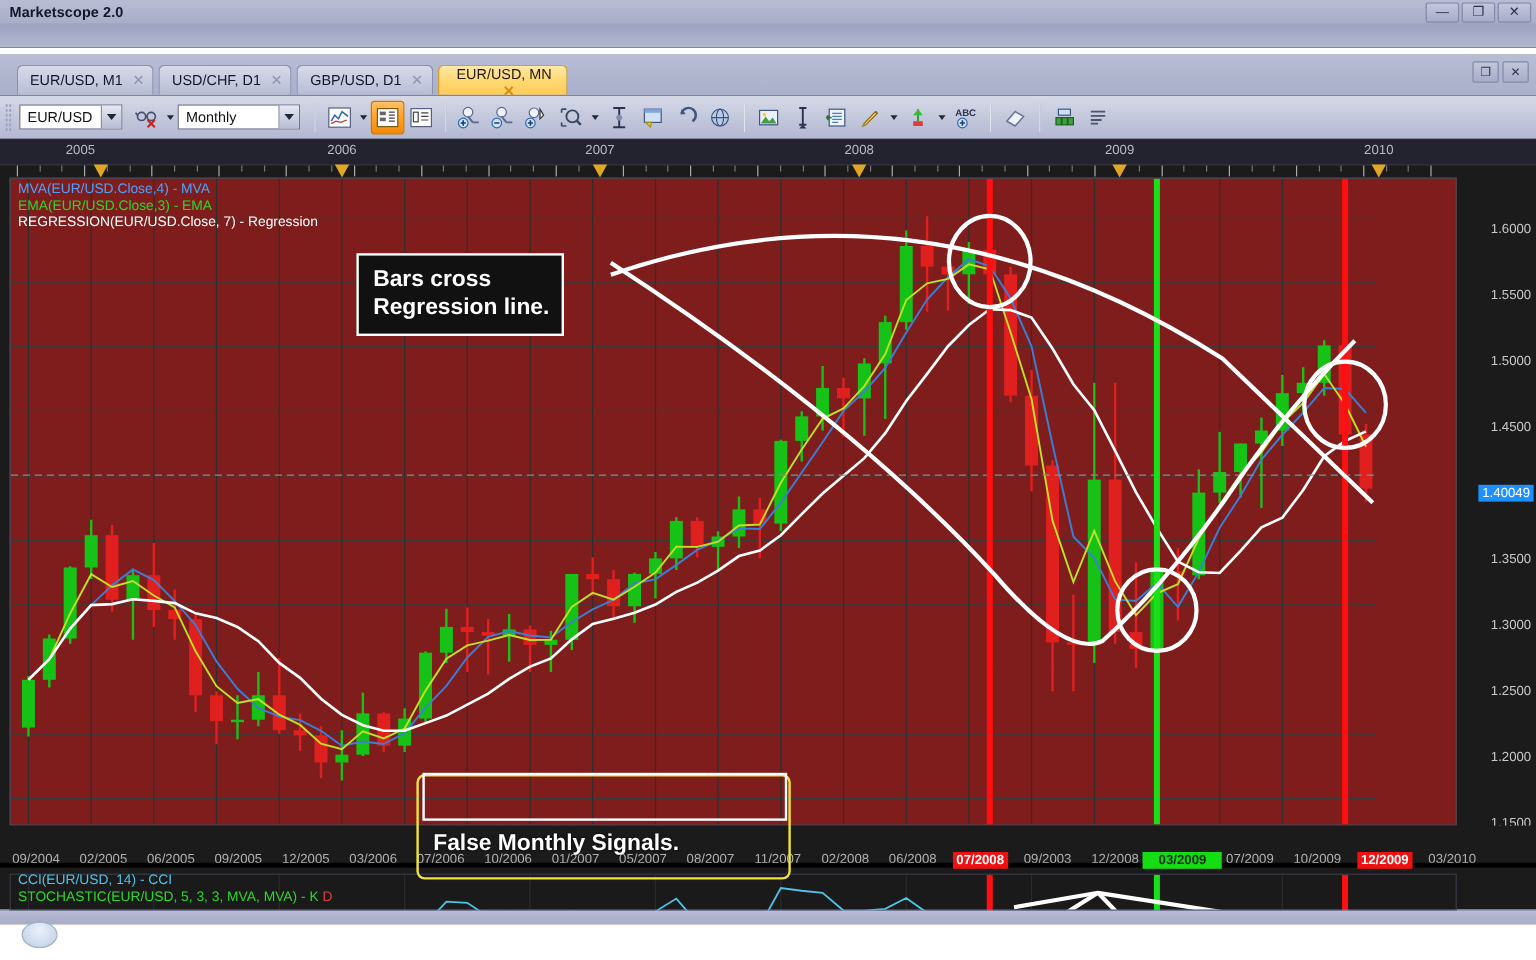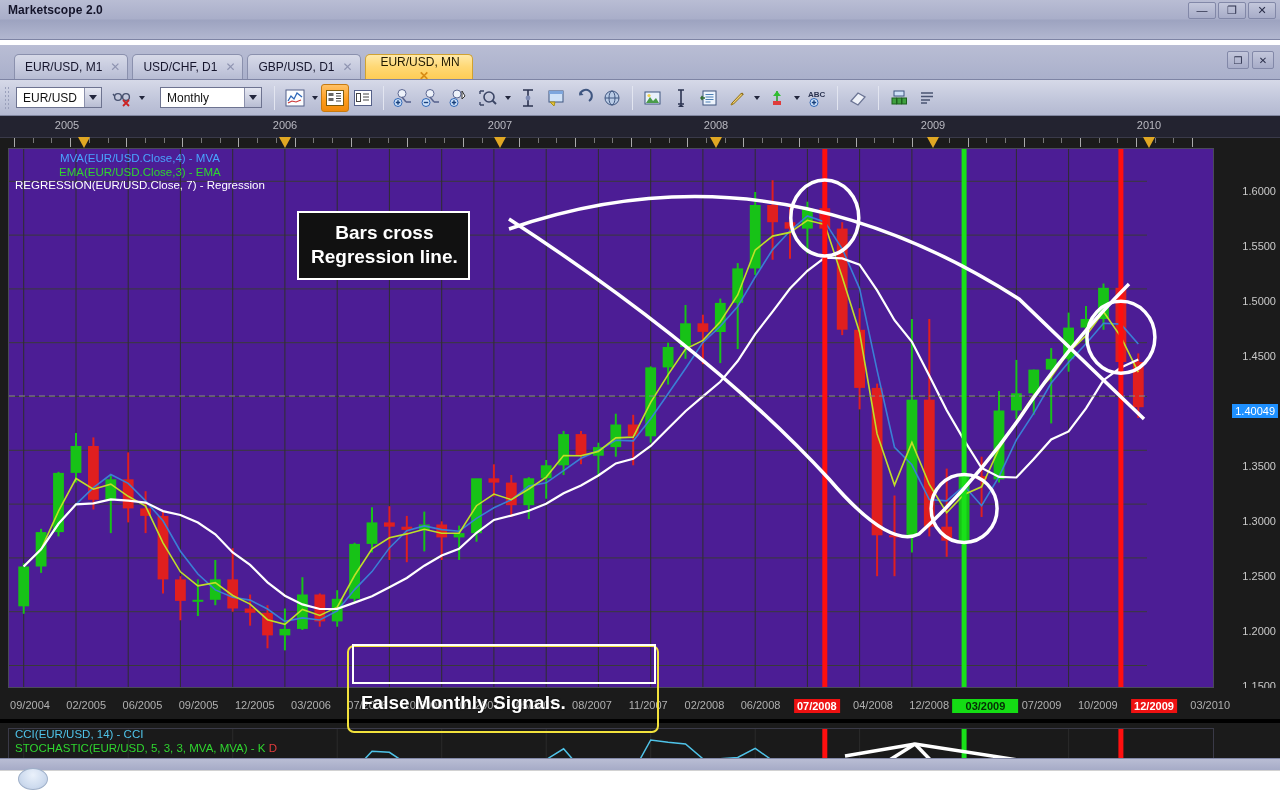--- a/index.html
+++ b/index.html
@@ -135,21 +135,21 @@
   .tick { position: absolute; top: 0; width: 1px; height: 5px; background: #777; }
   .tick.major { height: 9px; background: #aaa; }
   .year-marker {
     position: absolute; top: 21px; width: 0; height: 0;
     border-left: 6px solid transparent; border-right: 6px solid transparent;
     border-top: 11px solid #e0a723; transform: translateX(-6px);
   }
 
   .price-pane {
     position: absolute; left: 8px; top: 32px; width: 1206px; height: 540px;
-    background: #4c1d95; border: 1px solid #4a4a58; text-align: center;
+    background: #7f1d1d; border: 1px solid #4a4a58;
   }
   .ind-pane {
     position: absolute; left: 8px; top: 612px; width: 1206px; height: 148px;
     background: #1a1a1a; border: 1px solid #3a3a48;
   }
   .pane-divider {
     position: absolute; left: 0; top: 603px; width: 1280px; height: 4px; background: #000;
   }
   .axis-col {
     position: absolute; right: 0; top: 0; width: 66px; height: 100%;
@@ -158,21 +158,21 @@
     position: absolute; right: 4px; font-size: 11px; color: #c9c9c9;
     transform: translateY(-50%); white-space: nowrap;
   }
   .axis-lbl.hl {
     background: #1e90ff; color: #fff; padding: 1px 3px; right: 2px;
   }
   .date-axis {
     position: absolute; left: 0; top: 572px; width: 1280px; height: 26px; background: #1b1b1b;
   }
   .date-lbl {
-    position: absolute; top: 11px; font-size: 11px; color: #b0b0b0;
+    position: absolute; top: 22px; font-size: 11px; color: #b0b0b0;
     transform: translateX(-50%); white-space: nowrap;
   }
   .date-lbl.red { background: #ee1111; color: #fff; padding: 1px 3px; z-index: 4; font-weight: bold;}
   .date-lbl.green { background: #14dd14; color: #062d06; padding: 1px 13px; z-index: 4; font-weight: bold;}
 
   .ind-labels { position: absolute; left: 6px; top: -1px; z-index: 6; }
   .ind-labels div { font-size: 11.5px; line-height: 13.5px; white-space: nowrap; }
 
   .legend { position: absolute; left: 6px; top: 3px; z-index: 6; }
   .legend div { font-size: 11.5px; line-height: 13.5px; white-space: nowrap; }
@@ -275,21 +275,21 @@
       <svg width="20" height="20" viewBox="0 0 20 20">
         <circle cx="6" cy="9" r="3.4" fill="none" stroke="#46506e" stroke-width="1.4"></circle>
         <circle cx="14" cy="9" r="3.4" fill="none" stroke="#46506e" stroke-width="1.4"></circle>
         <path d="M9.4 9 h1.2" stroke="#46506e" stroke-width="1.4"></path>
         <path d="M2.6 8 L1 6" stroke="#46506e" stroke-width="1.4"></path>
         <path d="M11 12 L17 18 M17 12 L11 18" stroke="#cc2222" stroke-width="1.8"></path>
       </svg>
     </div>
     <div class="mini-arrow"></div>
 
-    <div class="combo" style="width:102px; margin-left:12px;">
+    <div class="combo" style="width:102px; margin-left:0;">
       <span>Monthly</span>
       <span class="arrow"></span>
     </div>
 
     <div class="tb-sep"></div>
 
     <div class="tb-btn">
       <svg width="20" height="18" viewBox="0 0 20 18">
         <rect x="1" y="1" width="18" height="16" fill="#fbfdff" stroke="#5a6versa"></rect>
         <rect x="1" y="1" width="18" height="16" fill="#fbfdff" stroke="#556089"></rect>
@@ -749,21 +749,21 @@
         <div class="date-lbl" style="left:311.0px">03/2006</div>
         <div class="date-lbl" style="left:367.2px">07/2006</div>
         <div class="date-lbl" style="left:423.4px">10/2006</div>
         <div class="date-lbl" style="left:479.6px">01/2007</div>
         <div class="date-lbl" style="left:535.8px">05/2007</div>
         <div class="date-lbl" style="left:592.0px">08/2007</div>
         <div class="date-lbl" style="left:648.2px">11/2007</div>
         <div class="date-lbl" style="left:704.4px">02/2008</div>
         <div class="date-lbl" style="left:760.6px">06/2008</div>
         <div class="date-lbl red" style="left:816.8px">07/2008</div>
-        <div class="date-lbl" style="left:873.0px">04/2008</div>
+        <div class="date-lbl" style="left:873.0px">09/2003</div>
         <div class="date-lbl" style="left:929.2px">12/2008</div>
         <div class="date-lbl green" style="left:985.4px">03/2009</div>
         <div class="date-lbl" style="left:1041.6px">07/2009</div>
         <div class="date-lbl" style="left:1097.8px">10/2009</div>
         <div class="date-lbl red" style="left:1154.0px">12/2009</div>
         <div class="date-lbl" style="left:1210.2px">03/2010</div>
       </div>
 
     <div class="pane-divider"></div>
 

